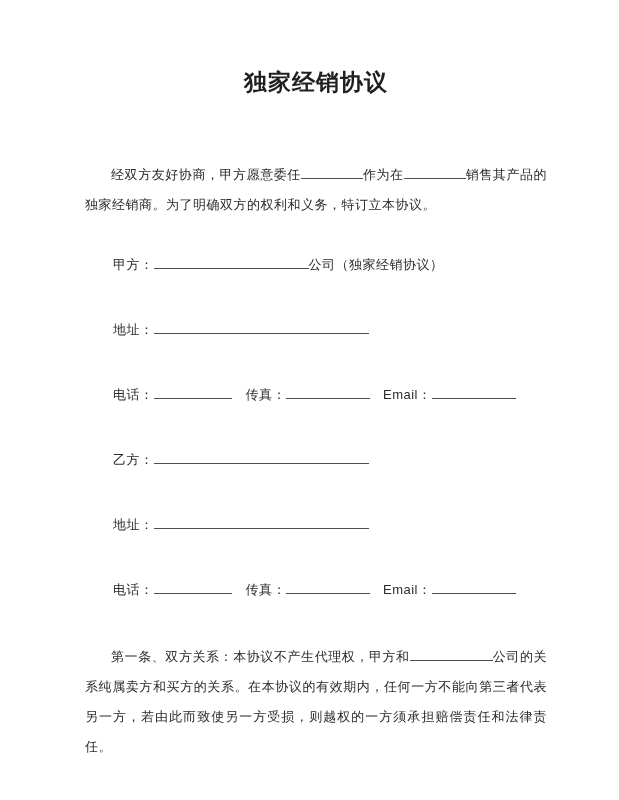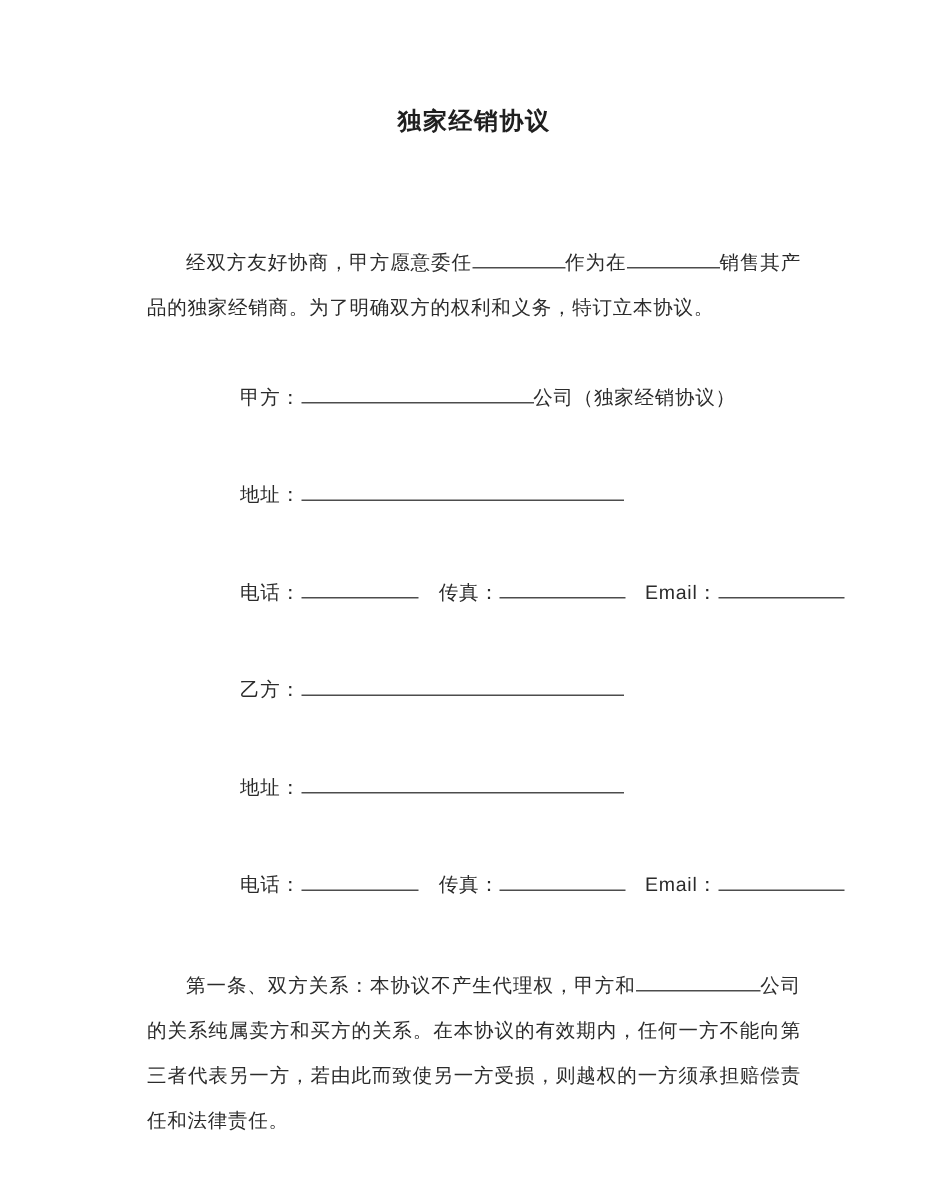--- a/index.html
+++ b/index.html
@@ -18,28 +18,28 @@
     box-sizing: border-box;
     width: 619px;
     height: 800px;
     padding: 0 72px 0 85px;
     background: #ffffff;
   }
   .doc-title {
     margin: 0;
     padding-top: 64px;
     text-align: center;
-    font-size: 16px;
+    font-size: 23px;
     line-height: 36px;
     font-weight: bold;
     letter-spacing: 1px;
     color: #1f1f1f;
   }
   .para {
-    margin: 13px;
+    margin: 0;
     font-size: 13px;
     letter-spacing: 0.5px;
     line-height: 30px;
     text-indent: 2em;
     text-align: justify;
   }
   .intro {
     margin-top: 60px;
   }
   .clause {
@@ -62,21 +62,21 @@
   .b-intro  { width: 62px; }
   .b-name-a { width: 155px; }
   .b-addr   { width: 215px; }
   .b-name-b { width: 215px; }
   .b-phone  { width: 78px; }
   .b-fax    { width: 84px; }
   .b-email  { width: 84px; }
   .b-clause { width: 83px; }
   .grp-fax   { margin-left: 14px; }
   .grp-email { margin-left: 13px; }
-  .lbl { display: inline; margin-left: 47px; }
+  .lbl { display: inline; }
 </style>
 </head>
 <body>
 
 <div class="page">
 
   <h1 class="doc-title">独家经销协议</h1>
 
   <p class="para intro"><span>经双方友好协商，甲方愿意委任</span><span class="blank b-intro"></span><span>作为在</span><span class="blank b-intro"></span><span>销售其产品的独家经销商。为了明确双方的权利和义务，特订立本协议。</span></p>
 

